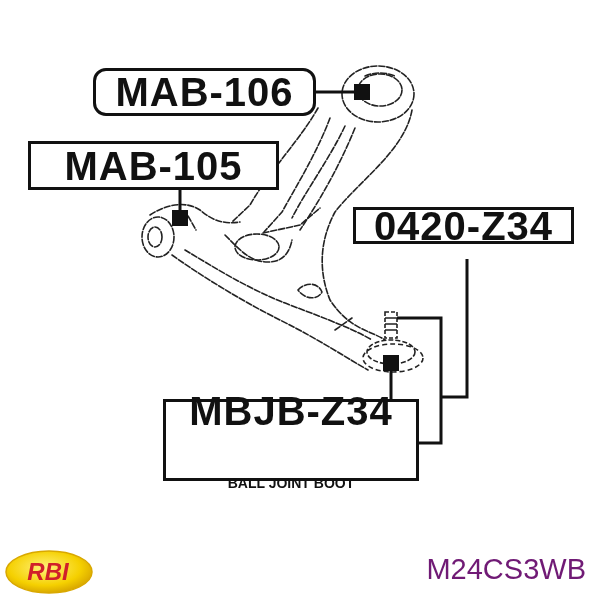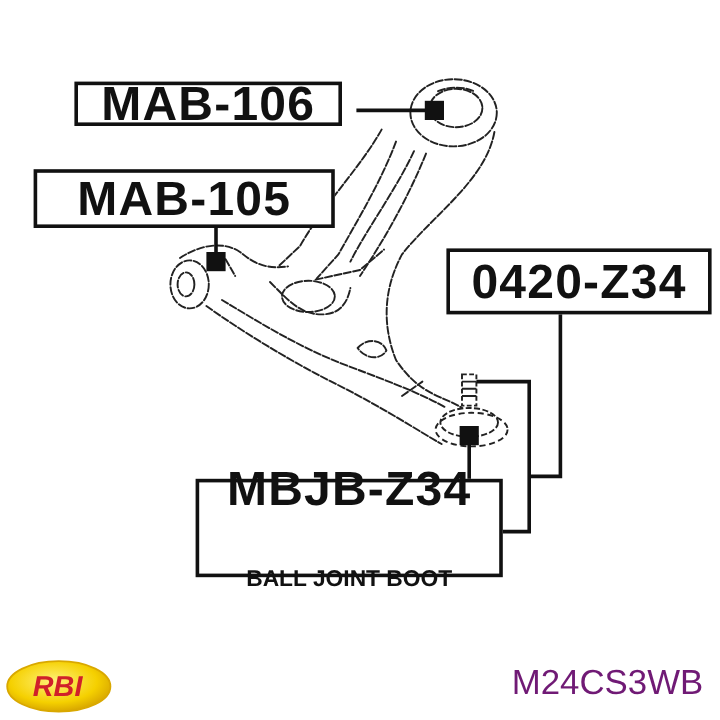--- a/index.html
+++ b/index.html
@@ -1,19 +1,19 @@
 <!DOCTYPE html>
 <html><head>
 <meta charset="utf-8">
 <style>
   html, body { margin: 0; padding: 0; background: #ffffff; }
   body { width: 600px; height: 600px; position: relative; overflow: hidden; font-family: "Liberation Sans", sans-serif; }
   .label-box { position: absolute; border: 3px solid #111; background: #fff; box-sizing: border-box; display: flex; flex-direction: column; align-items: center; justify-content: center; }
   .part-code { font-family: "Liberation Sans", sans-serif; font-weight: bold; color: #111; letter-spacing: 1px; line-height: 1; }
-  .part-sub { font-family: "Liberation Sans", sans-serif; font-weight: bold; color: #111; font-size: 19px; line-height: 1; margin-top: 2px; }
+  .part-sub { font-family: "Liberation Sans", sans-serif; font-weight: bold; color: #111; font-size: 14px; line-height: 1; margin-top: 2px; }
   svg.drawing { position: absolute; left: 0; top: 0; }
   .sku { position: absolute; right: 14px; top: 553px; font-size: 29px; color: #701a75; font-family: "Liberation Sans", sans-serif; }
   .logo { position: absolute; left: 4px; top: 548px; width: 90px; height: 48px; }
 </style>
 </head>
 <body>
 
 <svg class="drawing" width="600" height="600" viewBox="0 0 600 600">
   <g fill="none" stroke="#222" stroke-width="1.6" stroke-dasharray="6 2" stroke-linecap="round" stroke-linejoin="round">
 
@@ -60,29 +60,29 @@
 
     <line x1="391" y1="370" x2="391" y2="400"></line>
   </g>
   <g fill="#111">
     <rect x="354" y="84" width="16" height="16"></rect>
     <rect x="172" y="210" width="16" height="16"></rect>
     <rect x="383" y="355" width="16" height="16"></rect>
   </g>
 </svg>
 
-<div class="label-box" style="left:62px; top:68px; width:223px; height:37px;">
+<div class="label-box" style="left:93px; top:68px; width:223px; height:48px;border-radius:13px;">
   <span class="part-code" style="font-size:40px;">MAB-106</span>
 </div>
 
 <div class="label-box" style="left:28px; top:141px; width:251px; height:49px;">
   <span class="part-code" style="font-size:40px;">MAB-105</span>
 </div>
 
-<div class="label-box" style="left:353px; top:207px; width:221px; height:55px;margin-left:19px;">
+<div class="label-box" style="left:353px; top:207px; width:221px; height:37px;">
   <span class="part-code" style="font-size:40px;">0420-Z34</span>
 </div>
 
 <div class="label-box" style="left:163px; top:399px; width:256px; height:82px;gap:43px;">
   <span class="part-code" style="font-size:40px;">MBJB-Z34</span>
   <span class="part-sub">BALL JOINT BOOT</span>
 </div>
 
 <svg class="logo" viewBox="0 0 90 48">
   <defs>

